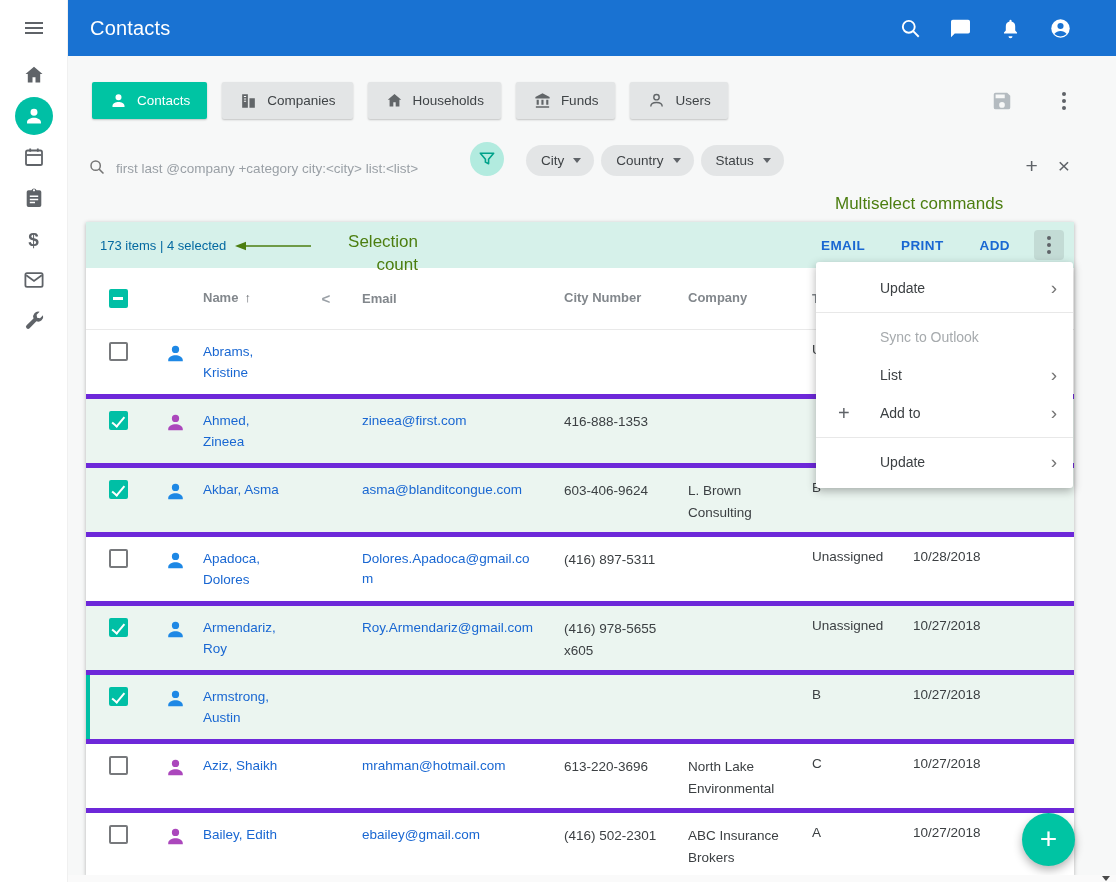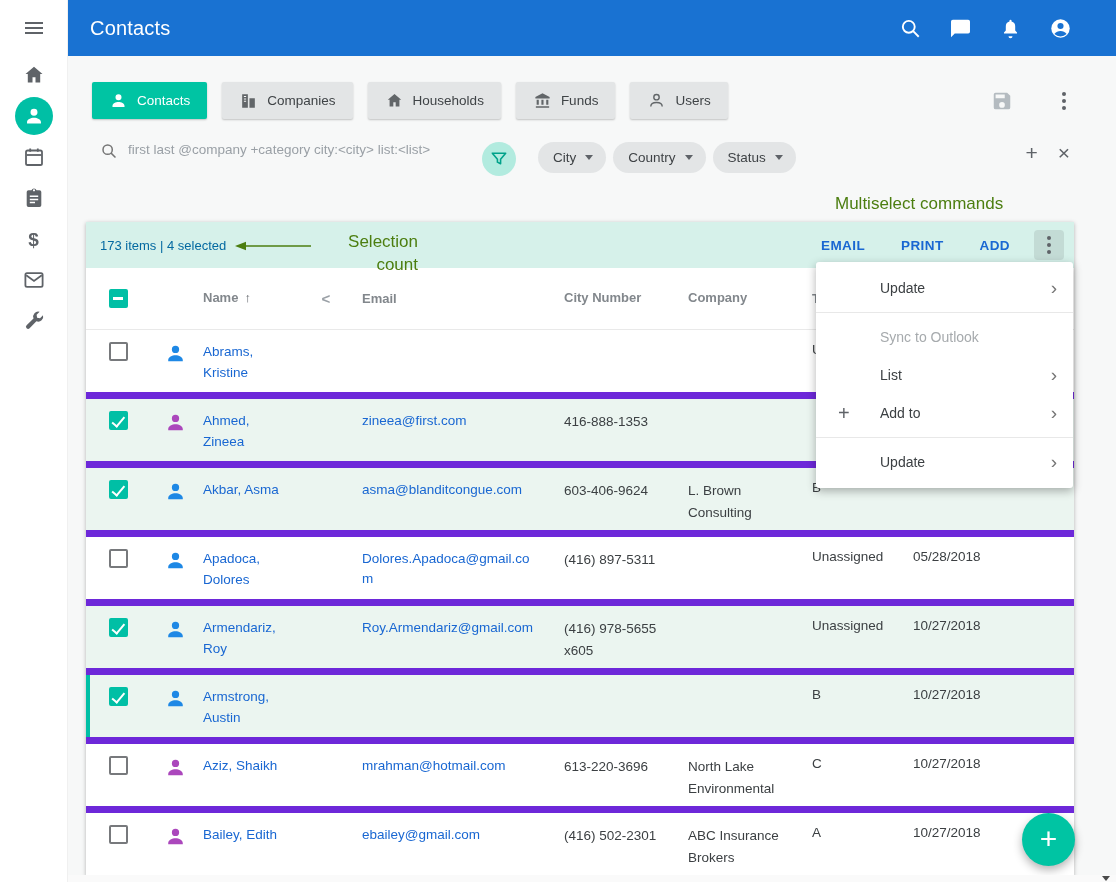--- a/index.html
+++ b/index.html
@@ -41,21 +41,21 @@
   .tab-btn .ic { width: 19px; height: 19px; opacity: .78; }
   .tab-btn.active { background: #00c4a3; color: #fff; }
   .tab-btn.active .ic { opacity: 1; }
   .tabs-spacer { flex: 1; }
   .save-btn { color: #b4bbc0; margin-right: 30px; cursor: default; }
   .save-btn .ic { width: 22px; height: 22px; }
   .kebab { display: flex; flex-direction: column; gap: 3px; align-items: center; padding: 4px; cursor: pointer; color: #5f6368; }
   .kebab i { width: 4px; height: 4px; border-radius: 50%; background: currentColor; display: block; }
 
   
-  .filter-row { position: absolute; left: 32px; top: 86px; right: 46px; display: flex; align-items: flex-start; }
+  .filter-row { position: absolute; left: 20px; top: 86px; right: 46px; display: flex; align-items: flex-end; }
   .search-ic { color: #757575; }
   .search-ic .ic { width: 18px; height: 18px; }
   .search-input { border: 0; outline: 0; background: transparent; margin-left: 10px; width: 348px;
                   font-size: 13.5px; color: #333; font-family: inherit; }
   .search-input::placeholder { color: #9aa0a6; }
   .funnel-btn { width: 34px; height: 34px; border-radius: 50%; background: #b2ebdf; display: flex;
                 align-items: center; justify-content: center; margin-left: 6px; cursor: pointer; }
   .funnel-btn svg { width: 20px; height: 20px; display: block; }
   .chips { display: flex; gap: 7px; margin-left: 22px; }
   .chip { height: 31px; border-radius: 16px; background: #e3e5e6; display: flex; align-items: center; gap: 9px;
@@ -76,21 +76,21 @@
           box-shadow: 0 1px 4px rgba(0,0,0,.28); overflow: hidden; }
   .selbar { height: 46px; background: #d6f1ea; display: flex; align-items: center; padding: 0 10px 0 14px; }
   .selbar-summary { font-size: 13px; color: #0369a1; }
   .selbar-actions { margin-left: auto; display: flex; align-items: center; gap: 36px; }
   .selbar-action { color: #1967d2; font-size: 13.5px; font-weight: 600; letter-spacing: .4px; cursor: pointer; }
   .selbar-kebab { margin-left: 24px; width: 30px; height: 30px; border-radius: 4px; background: rgba(60,64,67,.12);
                   display: flex; align-items: center; justify-content: center; color: #3c4043; }
 
   .thead { height: 62px; display: flex; align-items: center; border-bottom: 1px solid #e9e9e9;
            color: #82878c; font-size: 13px; font-weight: 600; }
-  .trow { height: 69px; display: flex; align-items: flex-start; padding-top: 12px; border-bottom: 7px solid #6d28d9;
+  .trow { height: 69px; display: flex; align-items: flex-start; padding-top: 12px; border-bottom: 5px solid #6d28d9;
           font-size: 13.5px; color: #3c4043; position: relative; background: #fff; }
   .trow.selected { background: #ebf5f0; }
   .trow.focused::before { content: ""; position: absolute; left: 0; top: 0; bottom: 0; width: 4px; background: #00bfa5; }
 
   .col { flex: none; }
   .c-check { width: 64px; display: flex; justify-content: center; }
   .c-avatar { width: 50px; display: flex; justify-content: center; }
   .c-name { width: 112px; padding: 0 26px 0 3px; line-height: 1.55; color: #1967d2; cursor: pointer; }
   .c-collapse { width: 28px; text-align: center; color: #9aa0a6; font-size: 15px; cursor: pointer; }
   .c-email { width: 200px; padding-left: 22px; color: #1967d2; line-height: 1.5; word-break: break-all; }
@@ -477,21 +477,21 @@
               <use href="#i-person"></use>
             </svg>
           </span>
         </div>
       <div class="col c-name">Apadoca, Dolores</div>
       <div class="col c-collapse"></div>
       <div class="col c-email">Dolores.Apadoca@gmail.com</div>
       <div class="col c-phone">(416) 897-5311</div>
       <div class="col c-company"></div>
       <div class="col c-tier">Unassigned</div>
-      <div class="col c-date">05/28/2018</div>
+      <div class="col c-date">10/28/2018</div>
     </div>
 
     <div class="trow selected">
       <div class="col c-check">
           <span class="cb checked"></span>
         </div>
       <div class="col c-avatar">
           <span class="avatar-ic" style="color: rgb(30, 136, 229);">
             <svg class="ic">
               <use href="#i-person"></use>

